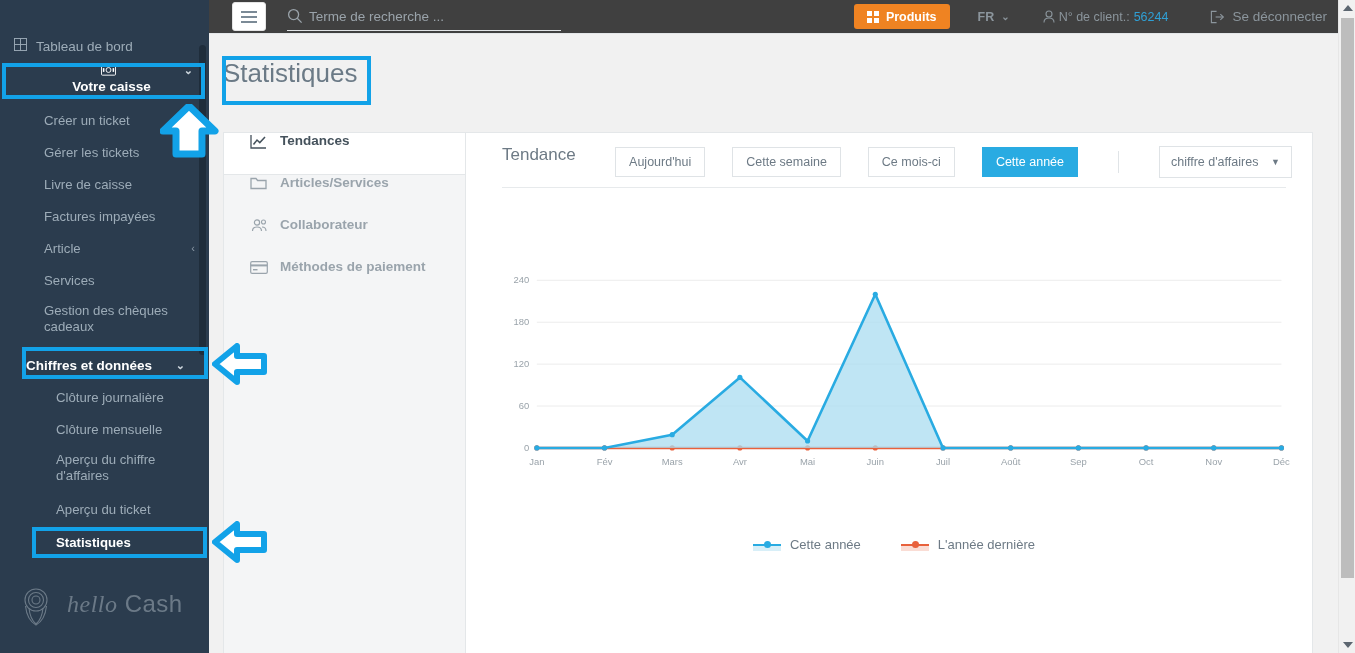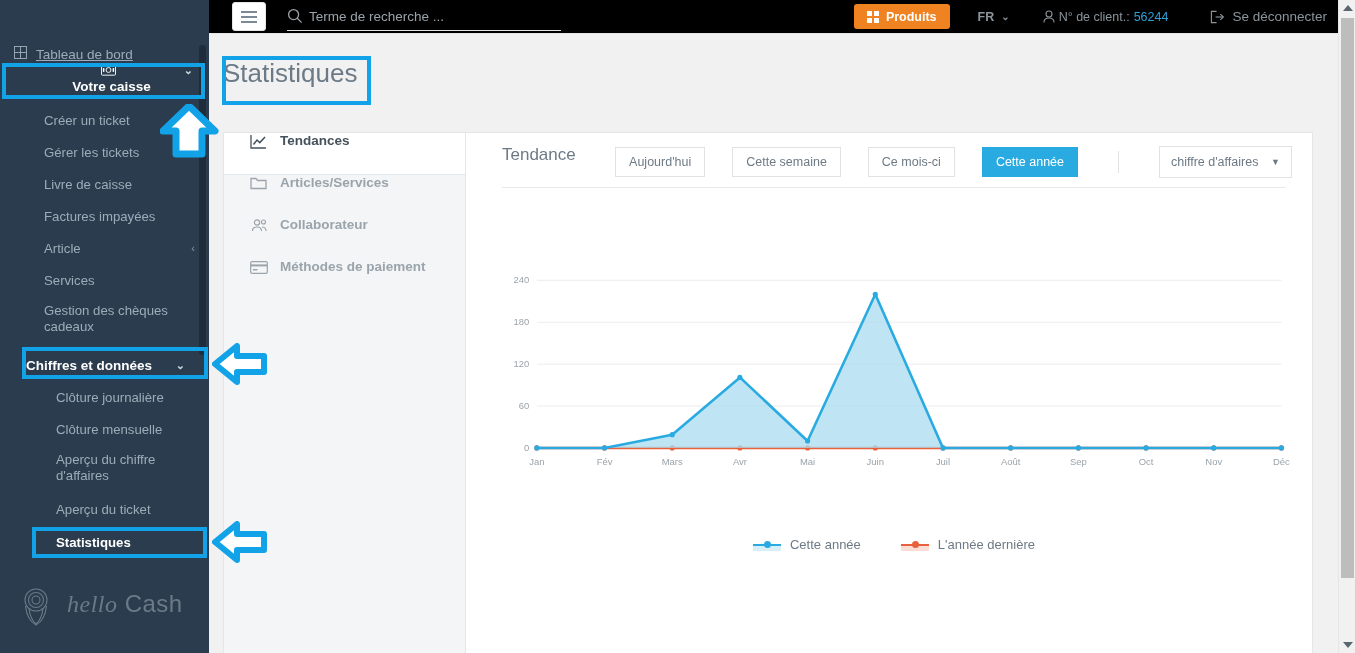--- a/index.html
+++ b/index.html
@@ -55,21 +55,21 @@
     position: absolute; left: 14px; top: 582px;
     display: flex; align-items: center; gap: 9px;
     opacity: .65;
   }
   .logo-txt { font-size: 24px; color: #8e9ba6; letter-spacing:.5px;}
   .logo-txt i { font-style: italic; font-family: "Liberation Serif", serif; }
 
   
   .topbar {
     position: absolute; left: 209px; top: 0; right: 0; height: 34px;
-    background: #000000;
+    background: #404040;
     border-bottom: 1px solid #e3e6e8;
     display: flex; align-items: center;
   }
   .burger {
     width: 34px; height: 29px; margin-left: 23px;
     background: #fff; border: 1px solid #e5e5e5; border-radius: 3px;
     display: flex; flex-direction: column; justify-content: center; align-items: center; gap: 3px;
   }
   .burger span { display:block; width: 16px; height: 2px; background: #7b8a96; }
   .search {
@@ -159,21 +159,21 @@
   .hl { position:absolute; border: 4px solid #12a2e8; pointer-events:none; }
   .arrow { position:absolute; pointer-events:none; }
 </style>
 </head>
 <body>
 
 <div id="app">
 
   <div class="sidebar">
 
-    <div class="sb-item" style="top:16px;position:absolute;margin-top:22px;text-decoration:underline;">
+    <div class="sb-item" style="top:8px;position:absolute;margin-top:22px;">
       <span class="sb-ico">
         <svg width="13" height="13" viewBox="0 0 14 14">
             <rect x="0.5" y="0.5" width="13" height="13" fill="none" stroke="#9dacb8"></rect>
             <line x1="7" y1="0.5" x2="7" y2="13.5" stroke="#9dacb8"></line>
             <line x1="0.5" y1="7" x2="13.5" y2="7" stroke="#9dacb8"></line>
           </svg>
       </span>
       <span>Tableau de bord</span>
     </div>
 

